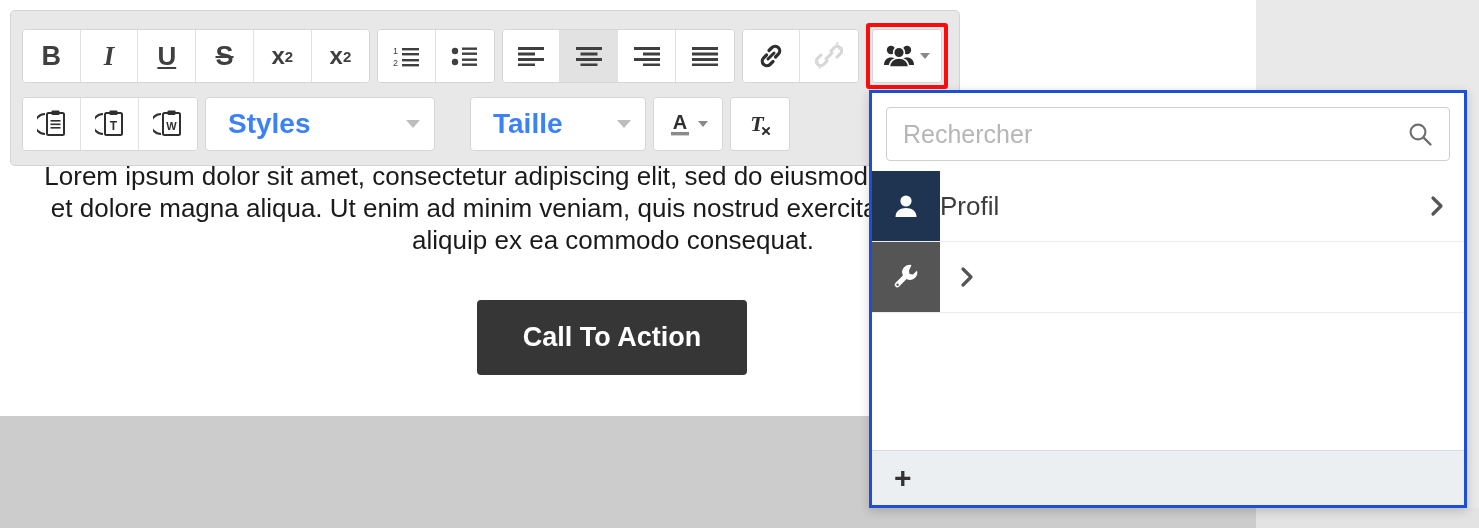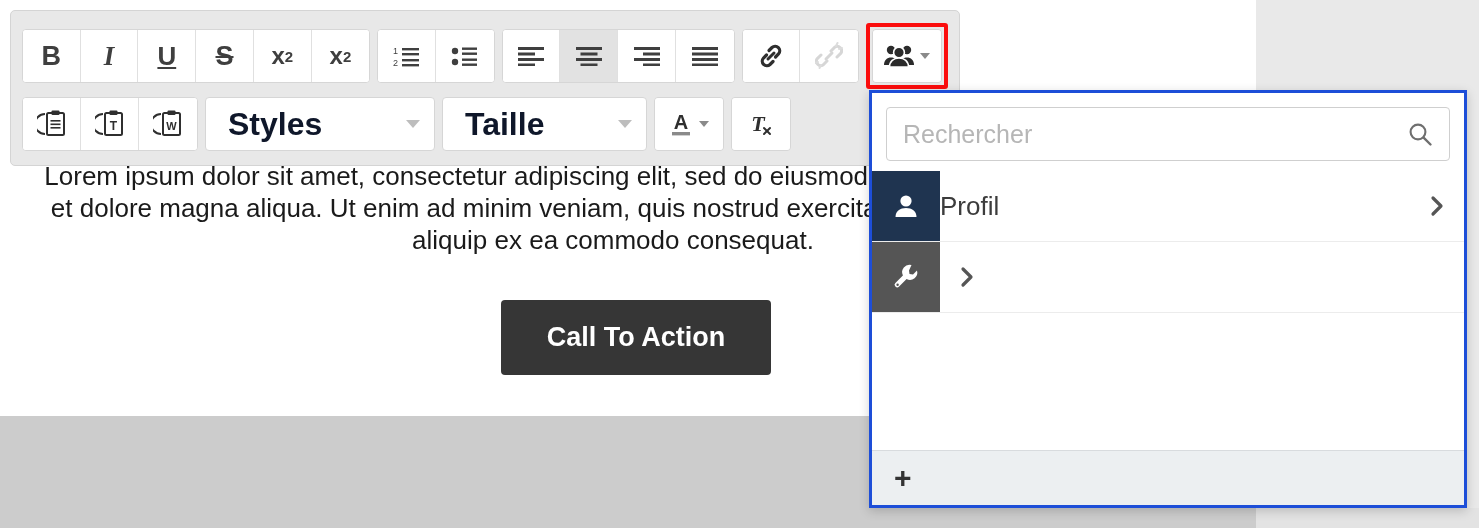--- a/index.html
+++ b/index.html
@@ -65,21 +65,20 @@
     text-align: center;
     font-size: 26px;
     line-height: 32px;
     color: #1a1a1a;
   }
   .cta-wrap {
     position: absolute;
     left: 0; top: 300px;
     width: 1224px;
     text-align: center;
-    margin-left: 24px;
   }
   .cta-button {
     display: inline-block;
     background: #363636;
     color: #ffffff;
     font-size: 27px;
     font-weight: bold;
     padding: 22px 46px;
     border-radius: 4px;
     border: none;
@@ -144,27 +143,27 @@
     justify-content: space-between;
     background: #ffffff;
     border: 1px solid #d6d6d6;
     border-radius: 4px;
     height: 54px;
     box-sizing: border-box;
     padding: 0 14px 0 22px;
     cursor: pointer;
   }
   .tb-select .lbl {
-    font-size: 32px;
+    font-size: 28px;
     font-weight: bold;
-    color: #0f172a;
+    color: #3b82f6;
     font-family: "Liberation Sans", sans-serif;
   }
   .tb-select.styles { width: 230px; }
-  .tb-select.taille { width: 205px; }
+  .tb-select.taille { width: 176px; margin-left: 28px; }
   .caret-down {
     width: 0; height: 0;
     border-left: 7px solid transparent;
     border-right: 7px solid transparent;
     border-top: 8px solid #bdbdbd;
     margin-left: 12px;
   }
   .caret-down.sm {
     border-left: 5px solid transparent;
     border-right: 5px solid transparent;

